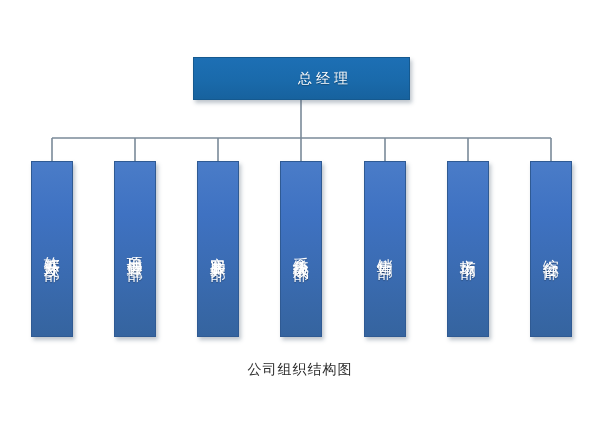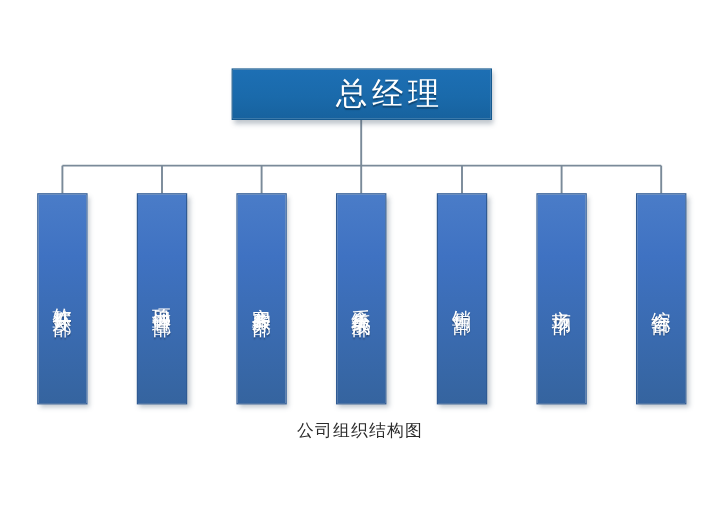--- a/index.html
+++ b/index.html
@@ -39,21 +39,21 @@
     background: linear-gradient(180deg, #1D6FB4 0%, #1A6AAB 55%, #17629E 100%);
     border: 1px solid #15598f;
     box-sizing: border-box;
     box-shadow: 2px 3px 4px rgba(70, 90, 110, 0.35);
     display: flex;
     align-items: center;
     justify-content: center;
   }
   .root-label {
     color: #ffffff;
-    font-size: 26px;
+    font-size: 14px;
     letter-spacing: 4px;
     text-shadow: 0 1px 1px rgba(0, 0, 0, 0.35);
     white-space: nowrap;
     margin-left: 47px;
   }
 
   
   .dept-node {
     position: absolute;
     top: 161px;
@@ -75,21 +75,21 @@
     text-orientation: upright;
     letter-spacing: 2px;
     text-shadow: 0 1px 1px rgba(0, 0, 0, 0.3);
     white-space: nowrap;
   }
 
   
   .caption {
     position: absolute;
     left: 0;
-    top: 350px;
+    top: 361px;
     width: 600px;
     text-align: center;
     color: #2b2b2b;
     font-size: 14px;
     letter-spacing: 1px;
   }
 </style>
 </head>
 <body>
 

